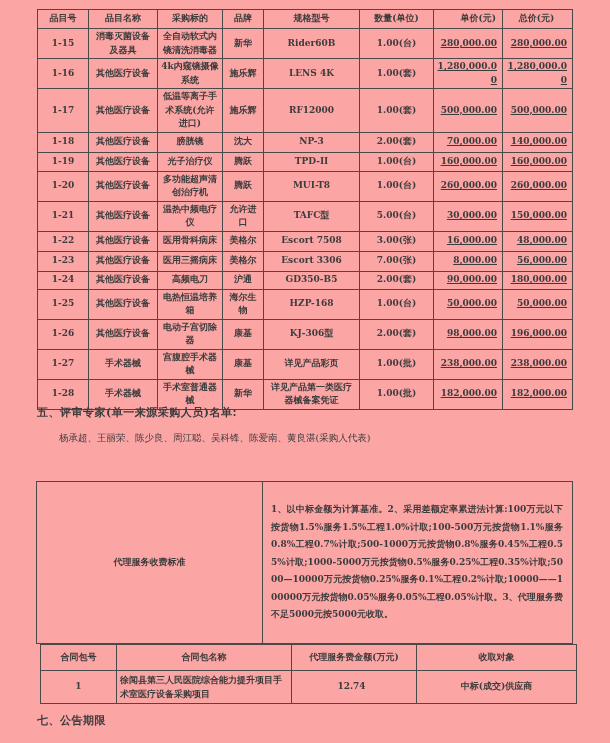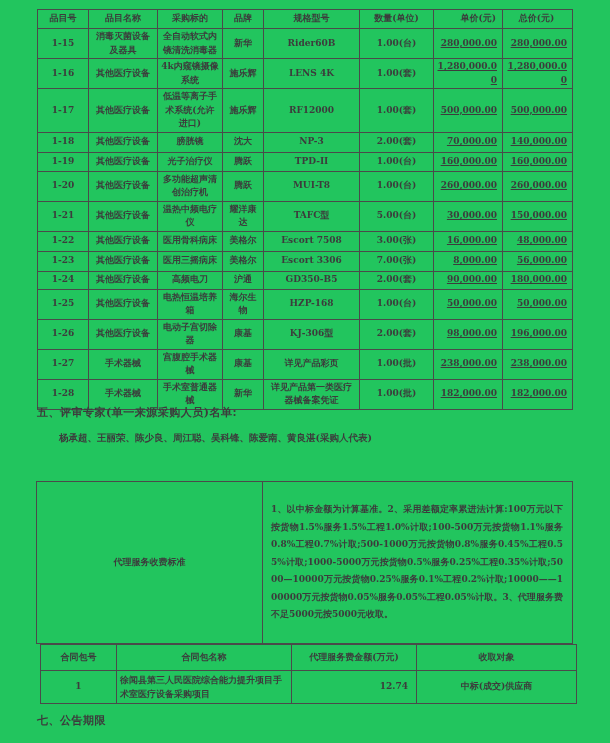--- a/index.html
+++ b/index.html
@@ -3,21 +3,21 @@
 <meta charset="utf-8">
 <style>
   * { margin:0; padding:0; box-sizing:border-box; }
   html,body { width:610px; height:743px; }
   body {
     position:relative;
     background:#fdfdfd;
     font-family:"DejaVu Serif","Liberation Serif",serif;
     color:#3c3c3c;
   }
-  .page { position:absolute; inset:0; background:#22c55e; }
+  .page { position:absolute; inset:0; background:#fca5a5; }
 
   table { border-collapse:collapse; table-layout:fixed; }
   td, th {
     border:1px solid #4a4a4a;
     font-size:9px;
     font-weight:bold;
     text-align:center;
     vertical-align:middle;
     padding:1px 3px;
     line-height:1.5;
@@ -38,34 +38,34 @@
   tr.h40 td { height:40px; }
 
   
   .sec-heading {
     position:absolute; left:37px;
     font-size:11px; font-weight:bold; color:#3c3c3c;
     letter-spacing:0.5px; white-space:nowrap;
   }
   .names-line {
     position:absolute; left:59px;
-    font-size:9.5px; font-weight:bold; white-space:nowrap;
+    font-size:9.5px; font-weight:normal; white-space:nowrap;
   }
 
   
   .fee-table  { position:absolute; left:36px; top:481px; width:536px; }
   .fee-table td.fee-label { height:162px; }
   .fee-table td.fee-text  {
     text-align:justify; padding:5px 9px 5px 8px; line-height:1.95;
   }
   .contract-table { position:absolute; left:40px; top:644px; width:536px; }
   .contract-table th { height:26px; }
   .contract-table td { height:33px; }
   .contract-table td.pkg-name { text-align:left; line-height:1.6; }
-  .contract-table td.fee-amount { text-align:right; padding-right:8px; }
+  .contract-table td.fee-amount { padding-right:8px; }
 </style>
 </head>
 <body>
 
 <div class="page">
 
   <table class="items-table">
     <colgroup>
       <col style="width:51px">
         <col style="width:69px">
@@ -144,21 +144,21 @@
       <td>腾跃</td>
       <td>MUI-T8</td>
       <td>1.00(台)</td>
       <td class="num">260,000.00</td>
       <td class="num">260,000.00</td>
     </tr>
     <tr class="h28">
       <td>1-21</td>
       <td>其他医疗设备</td>
       <td>温热中频电疗仪</td>
-      <td>耀洋康达</td>
+      <td>允许进口</td>
       <td>TAFC型</td>
       <td>5.00(台)</td>
       <td class="num">30,000.00</td>
       <td class="num">150,000.00</td>
     </tr>
     <tr class="h20">
       <td>1-22</td>
       <td>其他医疗设备</td>
       <td>医用骨科病床</td>
       <td>美格尔</td>

